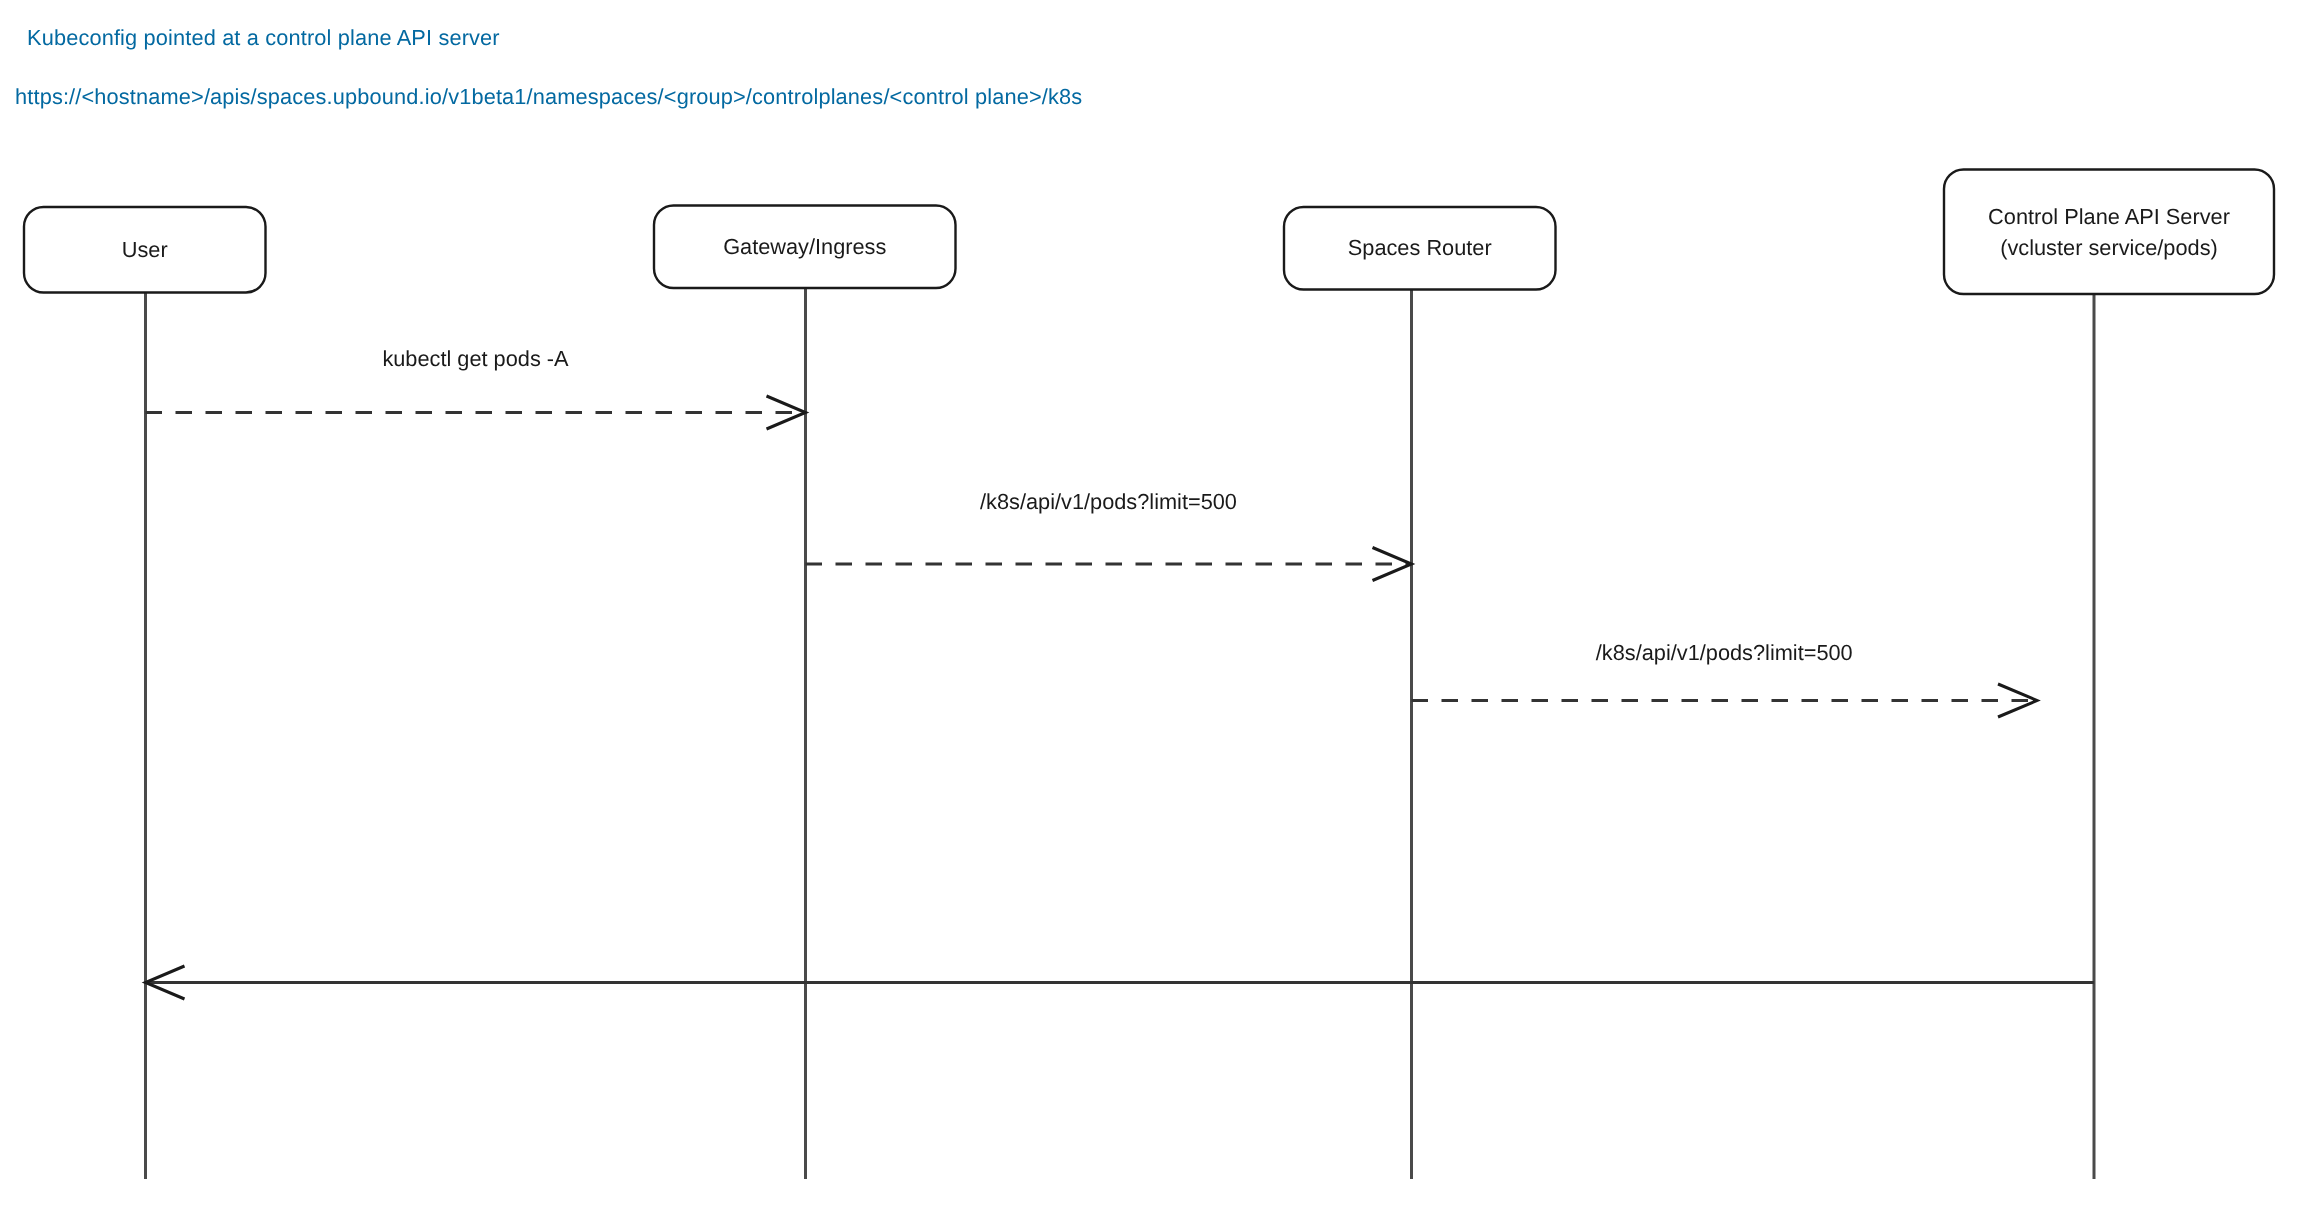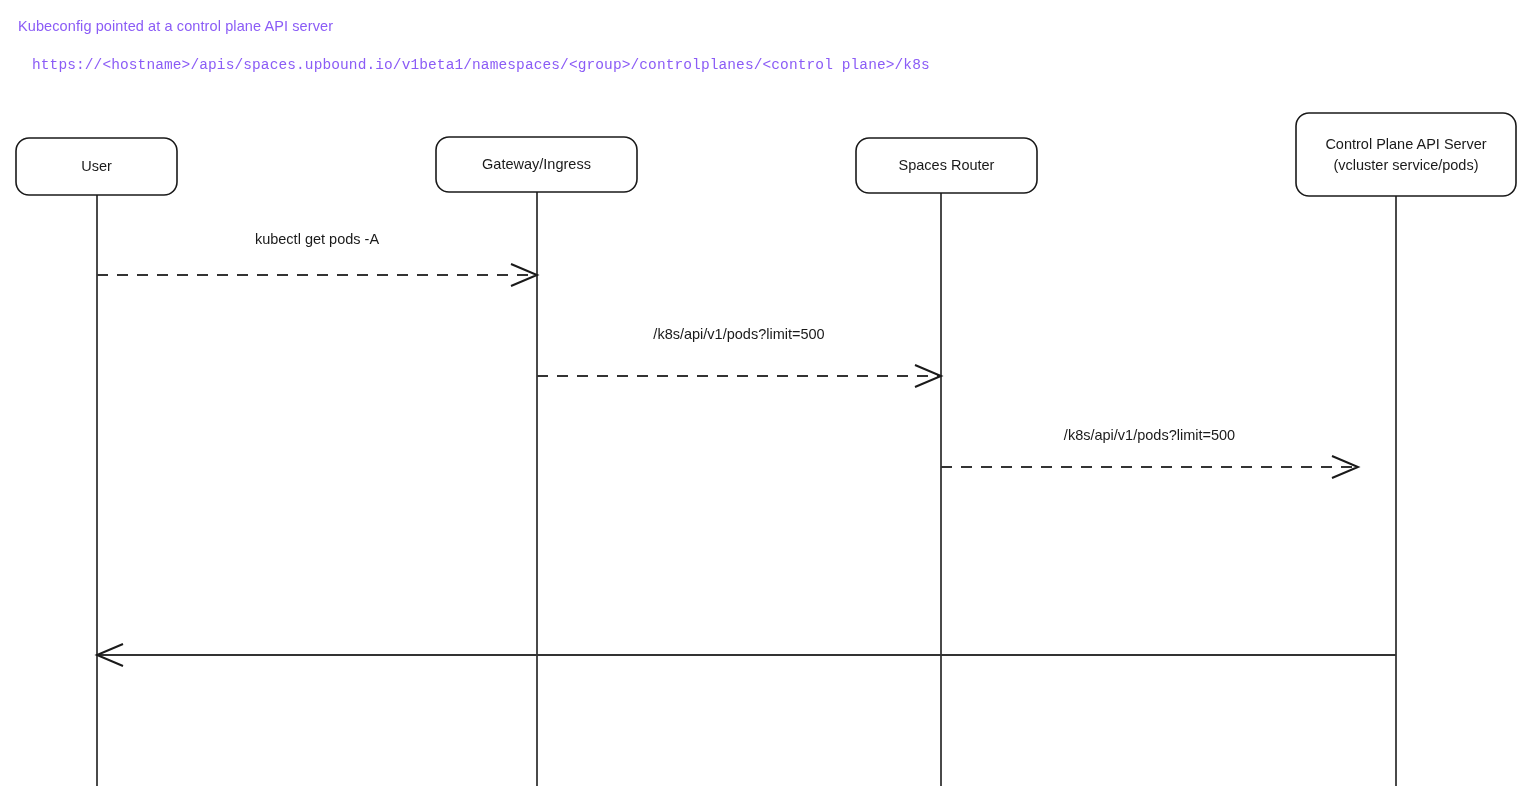--- a/index.html
+++ b/index.html
@@ -17,26 +17,26 @@
     position: relative;
   }
   #diagram-root {
     position: relative;
     width: 1532px;
     height: 803px;
   }
   .header-text {
     position: absolute;
     font-size: 14.5px;
-    color: #8b5cf6;
+    color: #0369a1;
     white-space: nowrap;
     letter-spacing: 0.1px;
   }
   #header-title { left: 18px; top: 18px; }
-  #header-url   { left: 32px; top: 57px; font-family: Liberation Mono, monospace; }
+  #header-url   { left: 10px; top: 57px; }
 
   svg.diagram-canvas {
     position: absolute;
     left: 0;
     top: 0;
     width: 1532px;
     height: 803px;
   }
   .participant-label {
     font-family: "Liberation Sans", sans-serif;

